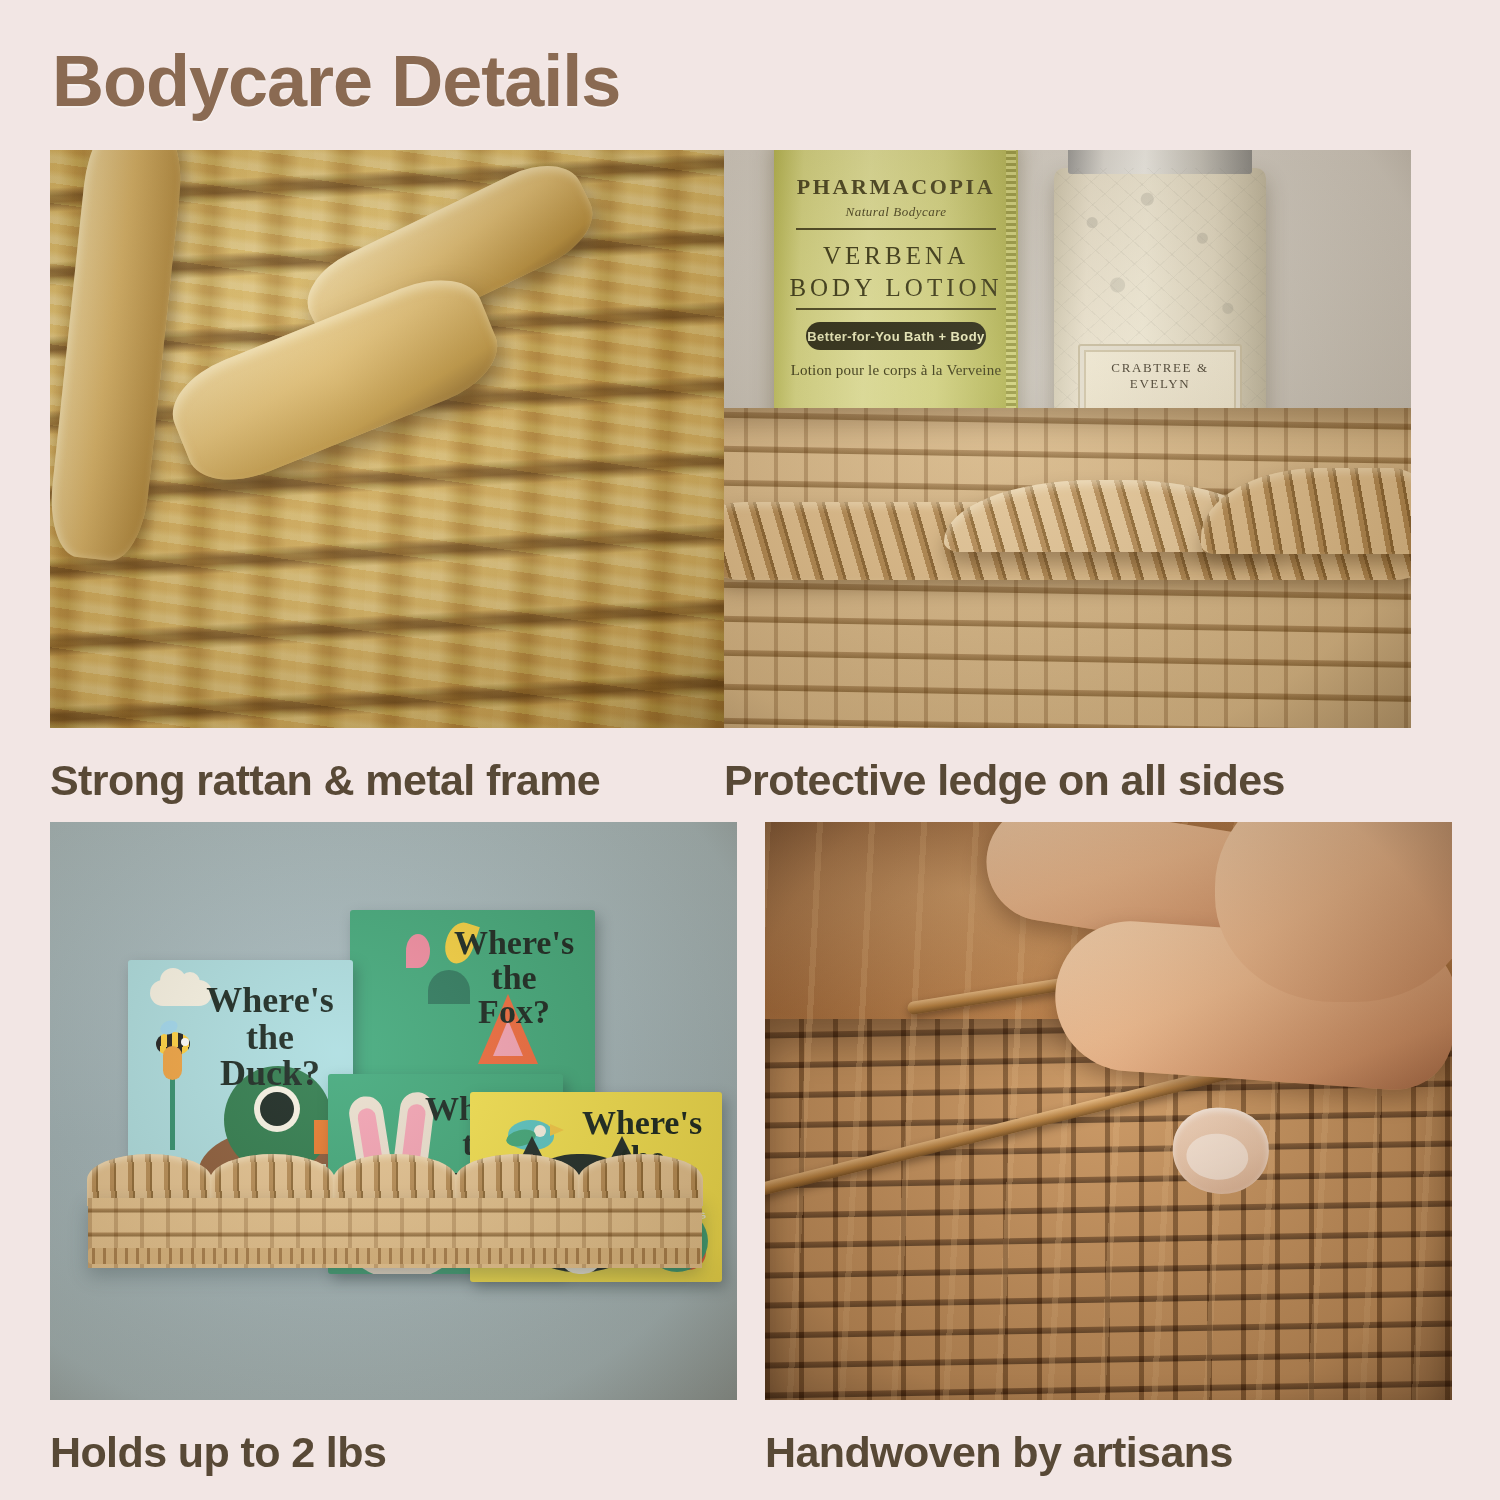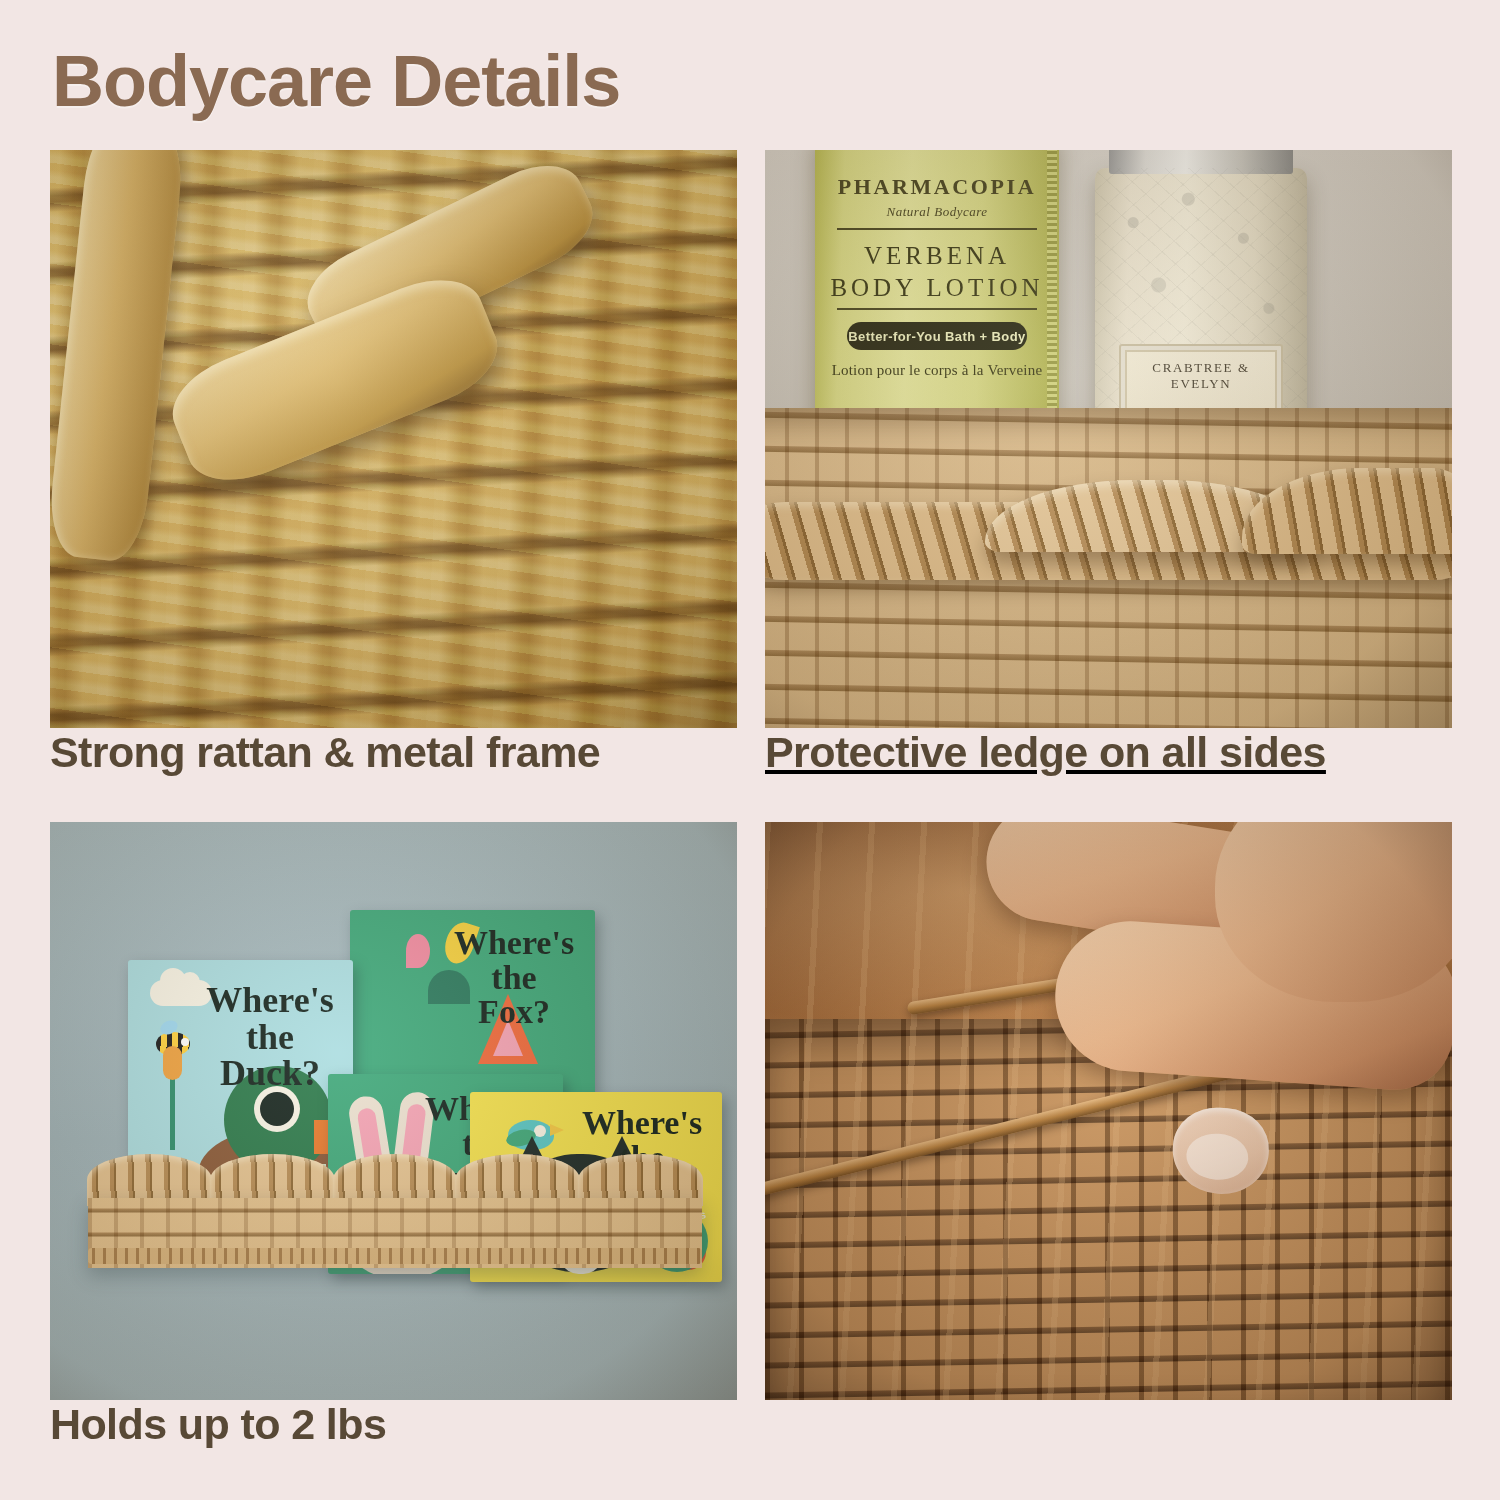--- a/index.html
+++ b/index.html
@@ -18,31 +18,31 @@
     color:#8a6a52;
     letter-spacing:-1px;
     font-family:"Liberation Sans", sans-serif;
     text-shadow:0 2px 0 rgba(255,255,255,.35);
   }
 
   
   .grid{position:absolute;left:0;top:0;width:1500px;height:1500px;}
   .cell{position:absolute;}
   .cell-tl{left:50px;  top:150px;}
-  .cell-tr{left:765px; top:150px;text-decoration:underline;}
+  .cell-tr{left:724px; top:150px;}
   .cell-bl{left:50px;  top:822px;}
   .cell-br{left:765px; top:822px;}
   .photo{
     position:relative;
     width:687px;height:578px;
     overflow:hidden;
     background:#cfc6ba;
   }
   .caption{
-    margin-top:0;
+    margin-top:28px;
     font-size:43px;
     font-weight:bold;
     color:#584936;
     letter-spacing:-0.6px;
     white-space:nowrap;
     font-family:"Liberation Sans", sans-serif;
   }
 
   
   .weave-macro{
@@ -509,16 +509,17 @@
         <div class="strand strand-b"></div>
         <div class="hand">
           <div class="finger f-index"></div>
           <div class="finger f-thumb">
             <div class="nail"></div>
           </div>
           <div class="knuckle"></div>
         </div>
         <div class="p4-vign"></div>
       </div>
+      <div class="caption">Handwoven by artisans</div>
     </div>
 
   </div>
 </div>
 
 </body></html>

